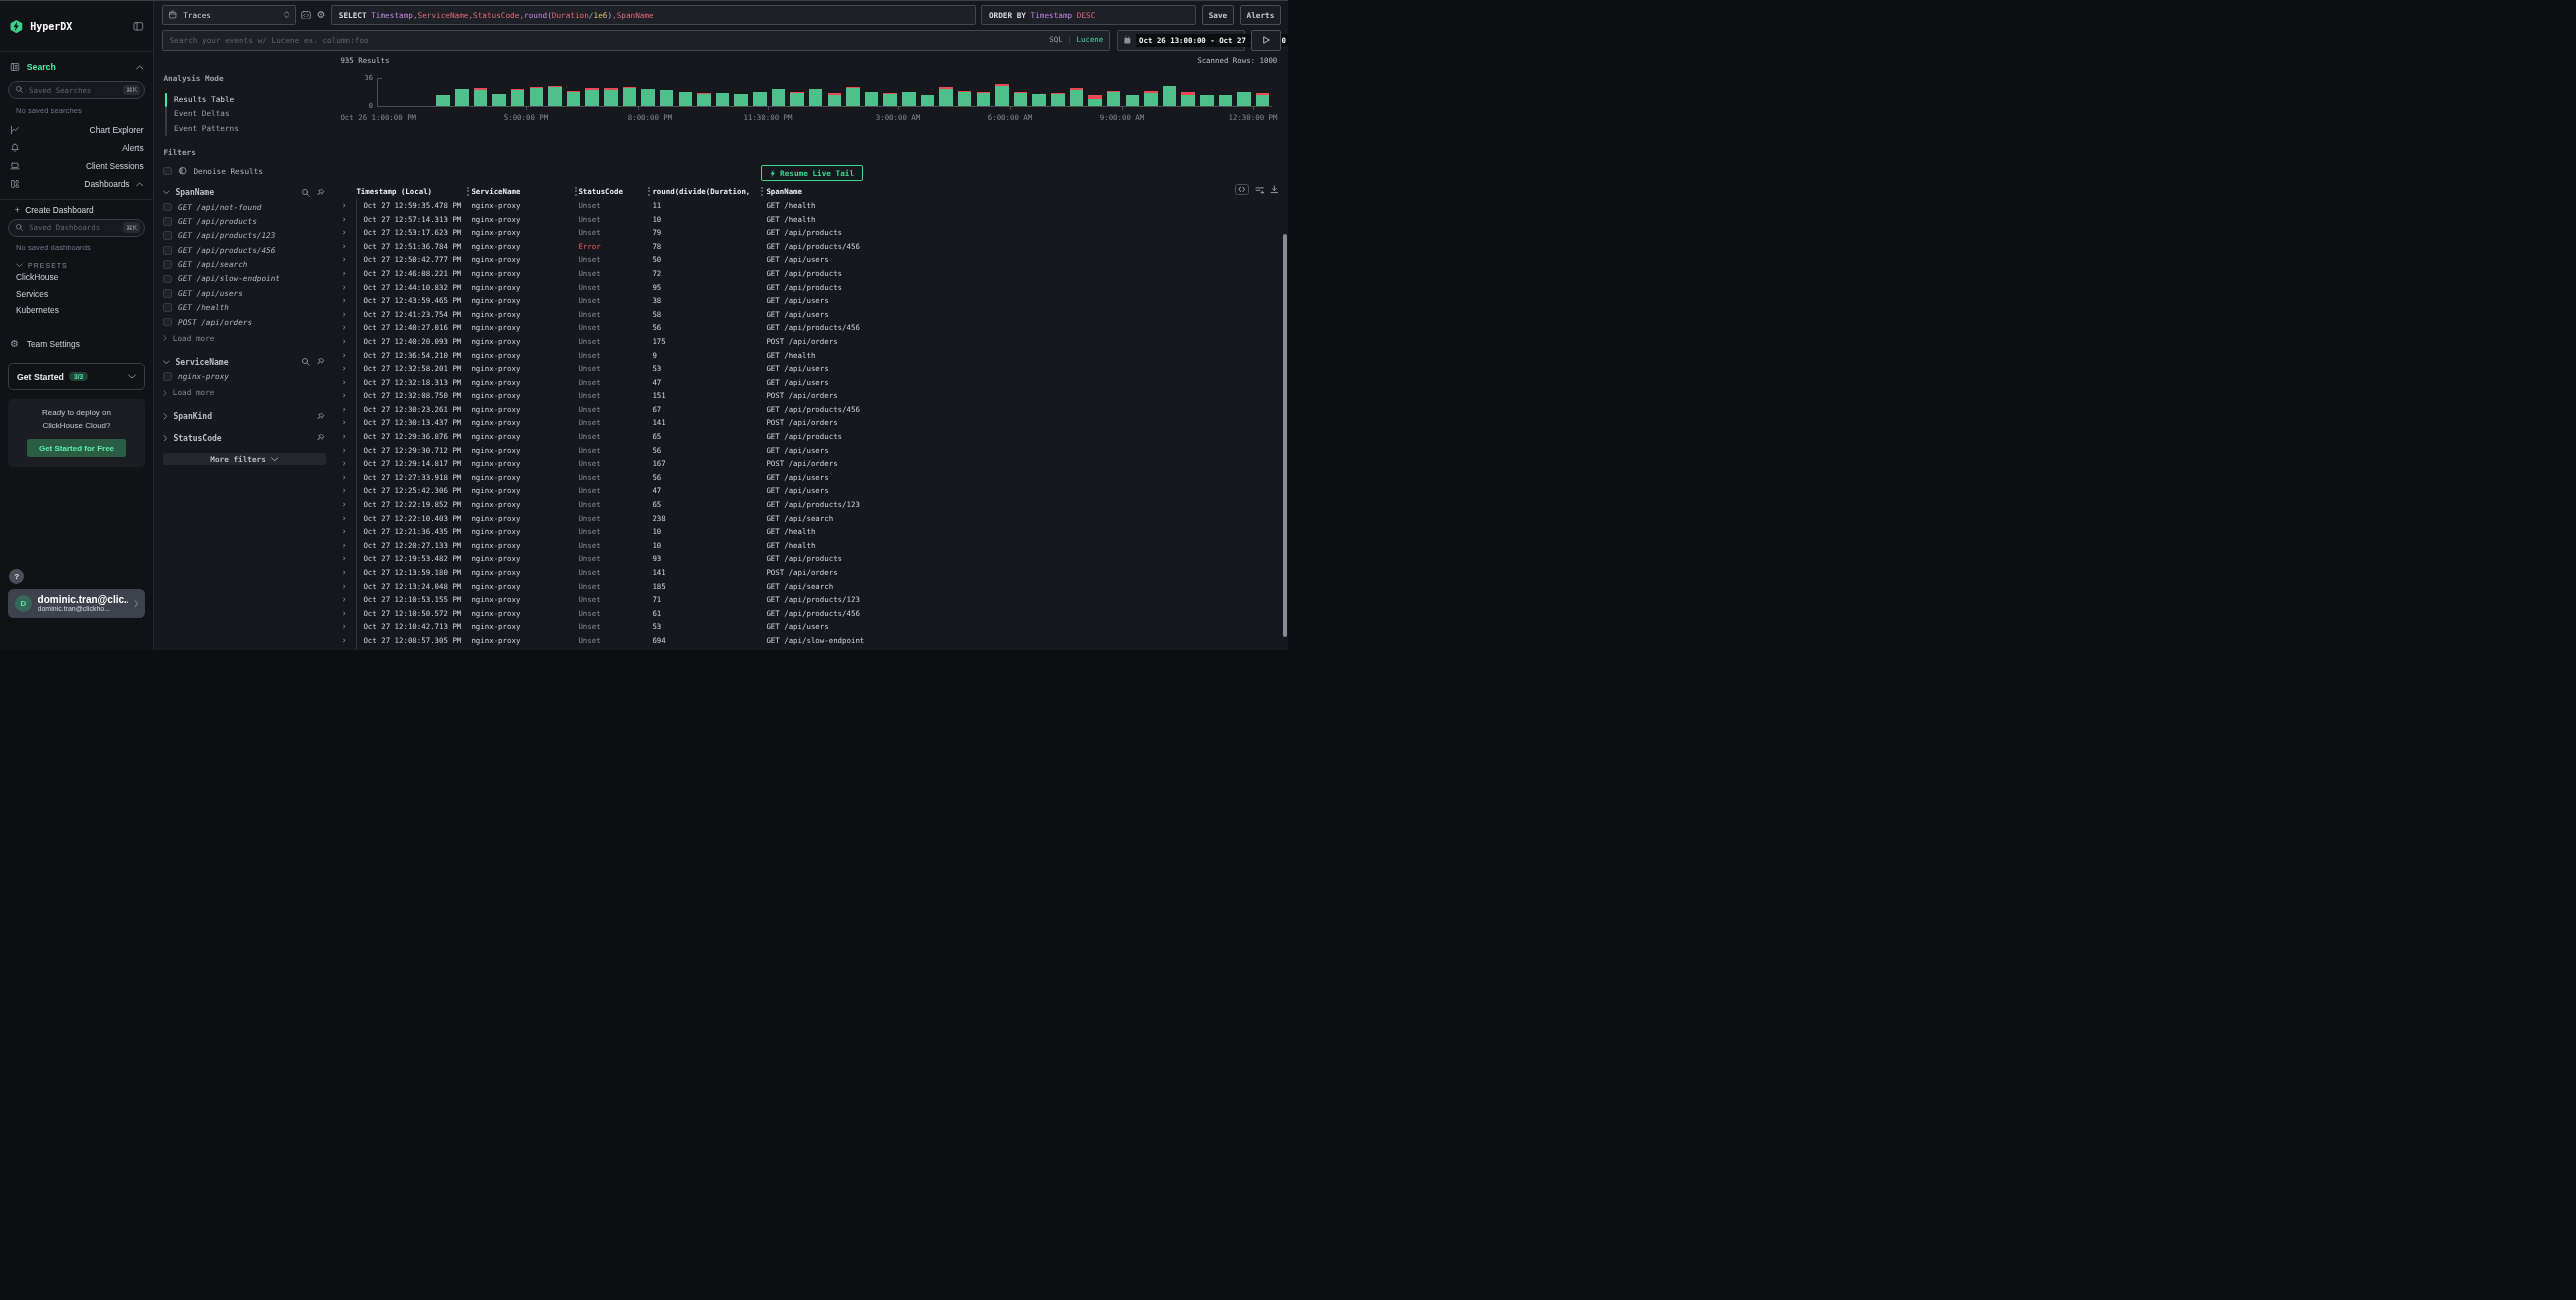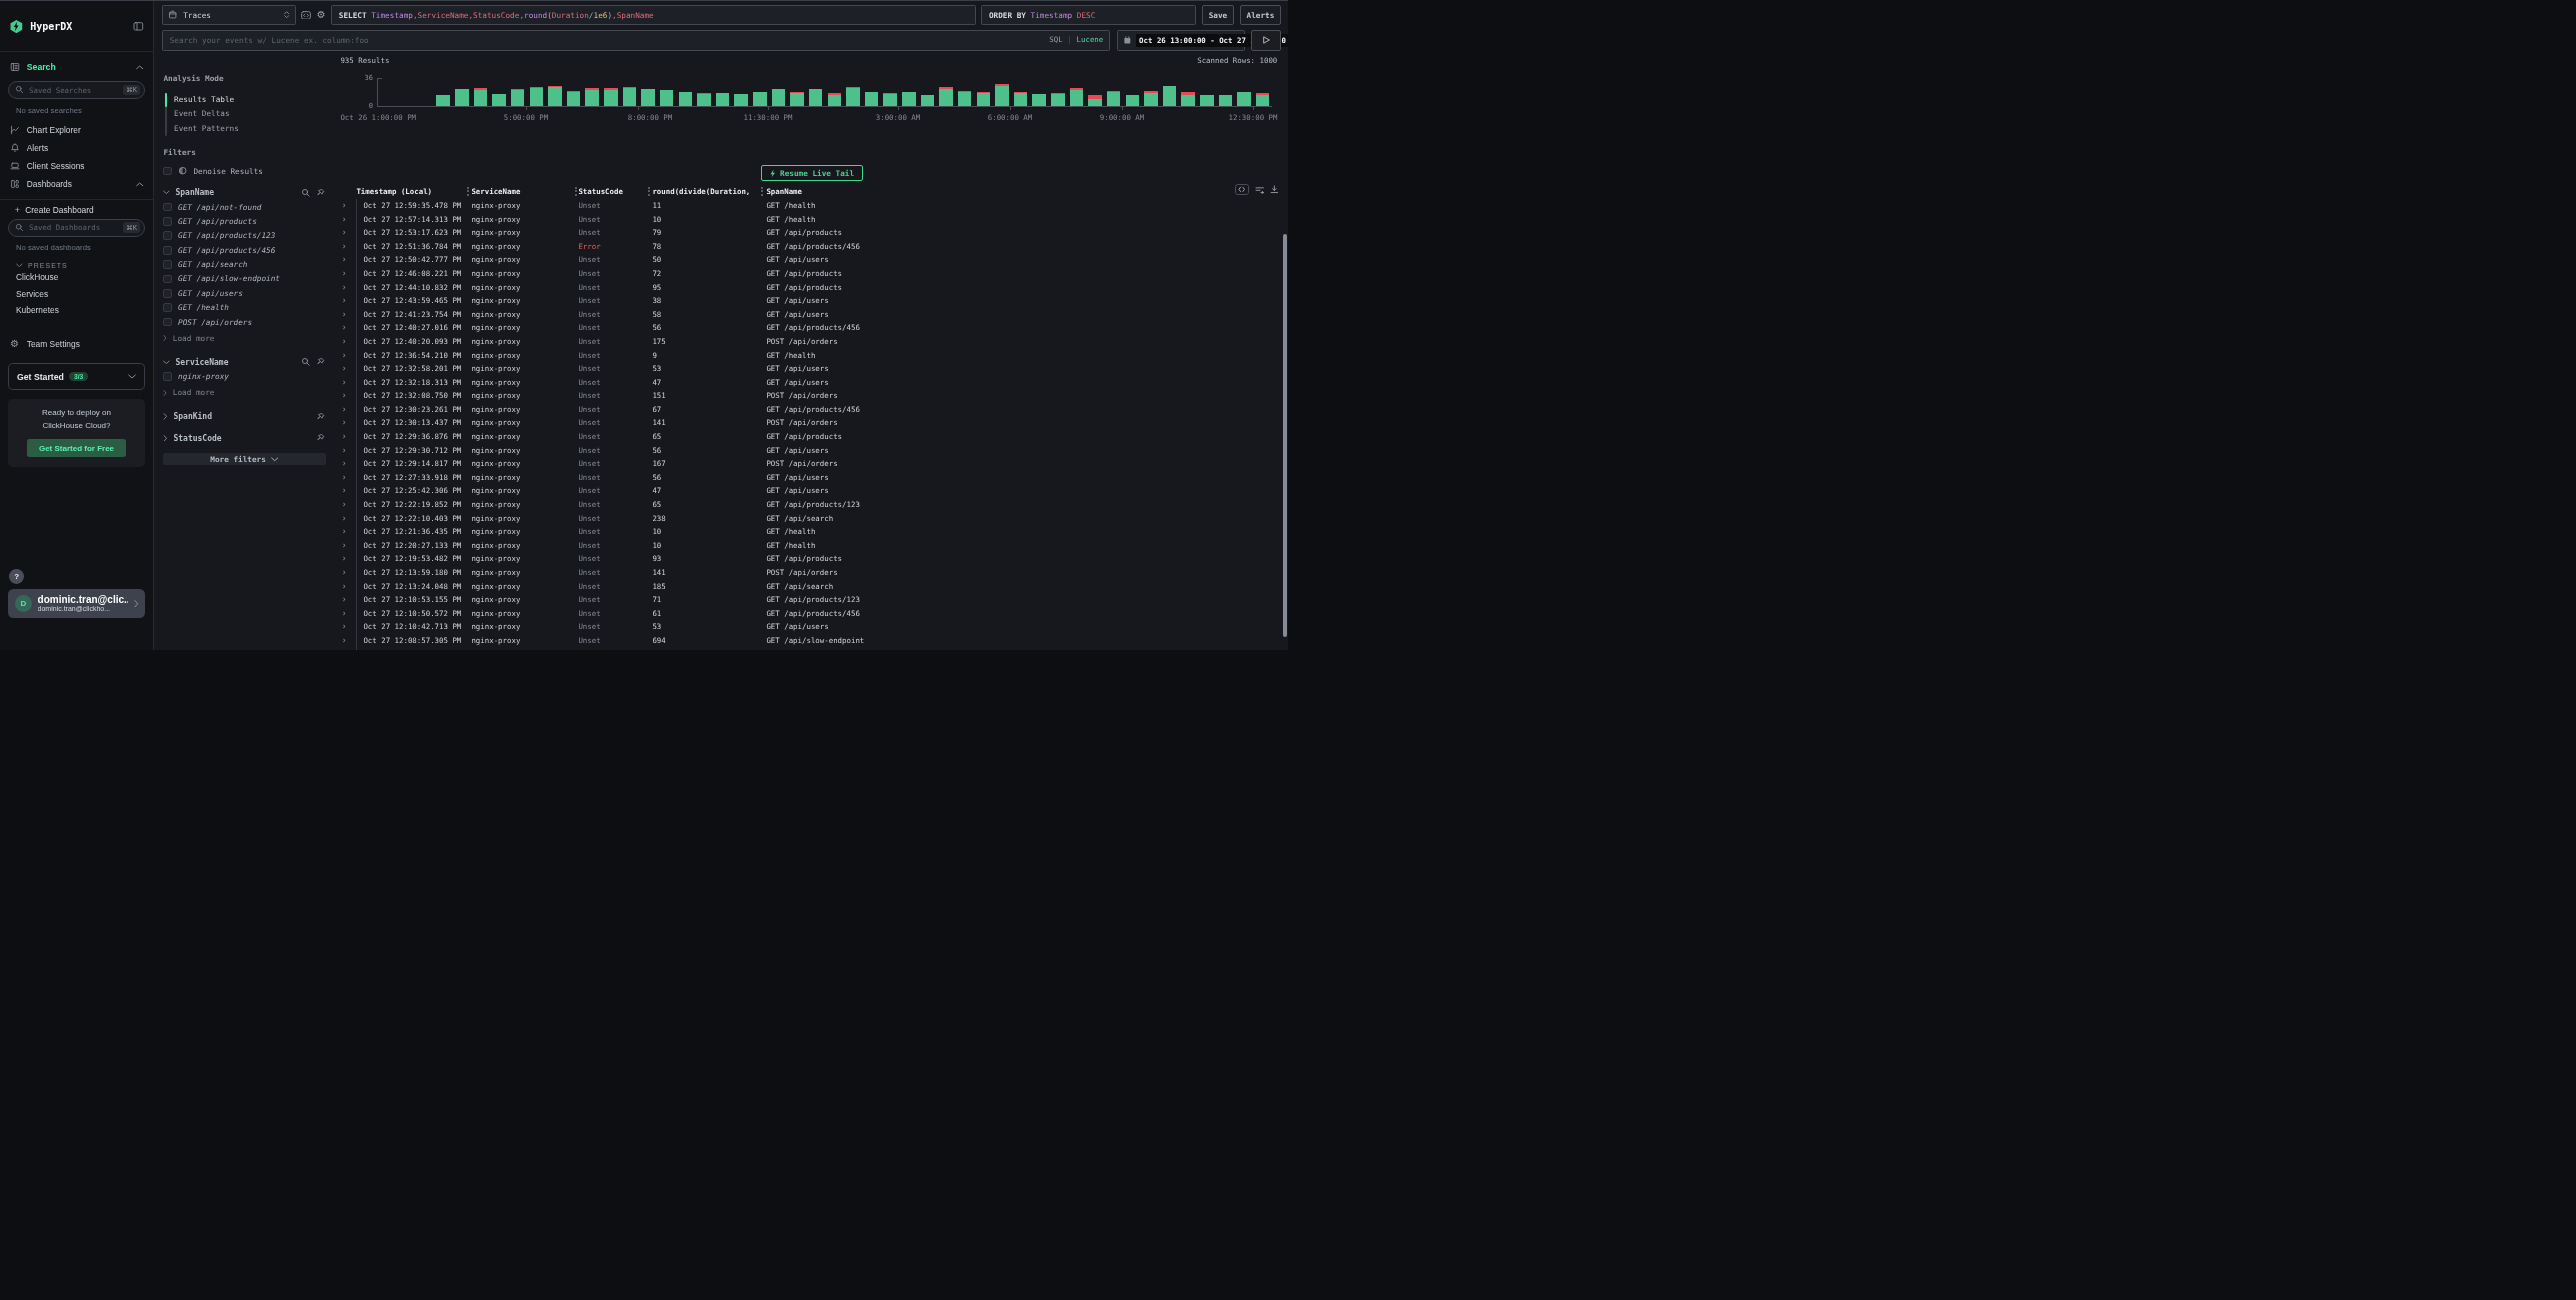--- a/index.html
+++ b/index.html
@@ -31,21 +31,21 @@
   .sb-chev{color:#9aa0a8;}
   .pill-input{position:relative; margin:4px 8px 0 8px;}
   .pill-input input{width:100%; height:17.5px; background:#17191e; border:0.7px solid #3a3e46; border-radius:9.4px;
       color:#c6cad1; font-family:"DejaVu Sans Mono","Liberation Mono",monospace; font-size:7.4px; padding:0 24px 0 20px; outline:none;}
   .pill-input input::placeholder{color:#5d646e;}
   .pill-input .mag{position:absolute; left:6.7px; top:4px; color:#7b828c;}
   .pill-input .kbd{position:absolute; right:4.7px; top:3.4px; background:#272a31; border-radius:2.7px; color:#9aa0a8;
       font-size:6.4px; padding:1.3px 3.4px; font-family:"Liberation Sans",sans-serif;}
   .sb-note{color:#6d7887; font-size:7.7px; padding:6.7px 9.4px 1.3px 16px;}
   .sb-divider{border-top:0.7px solid #24262c; margin-top:5.4px;}
-  .sb-nav{margin-top:5.4px;}
+  .sb-nav{margin-top:5.4px;text-align:right;}
   .sb-nav .sb-row{height:18px;}
   .create-row{display:flex; align-items:center; gap:5.4px; padding:5.4px 9.4px 0 14.8px; cursor:pointer;}
   .create-row .plus{color:#b9bec6; font-size:8.7px;}
   .create-row .lbl{font-size:8.4px; color:#d6dade;}
   .presets-head{display:flex; align-items:center; gap:5.4px; padding:8px 9.4px 0 16px; color:#828b99;
       font-size:7px; letter-spacing:1px; cursor:pointer;}
   .preset-item{padding:3.4px 9.4px 3.4px 16px; font-size:8.4px; color:#ced3da; cursor:pointer;}
   .team-row{margin-top:14.8px;}
   .getstarted{margin:9.4px 8px 0 8px; border:0.7px solid #3a3e46; border-radius:4.7px; height:27px;
       display:flex; align-items:center; gap:5.4px; padding:0 8px; cursor:pointer;}

